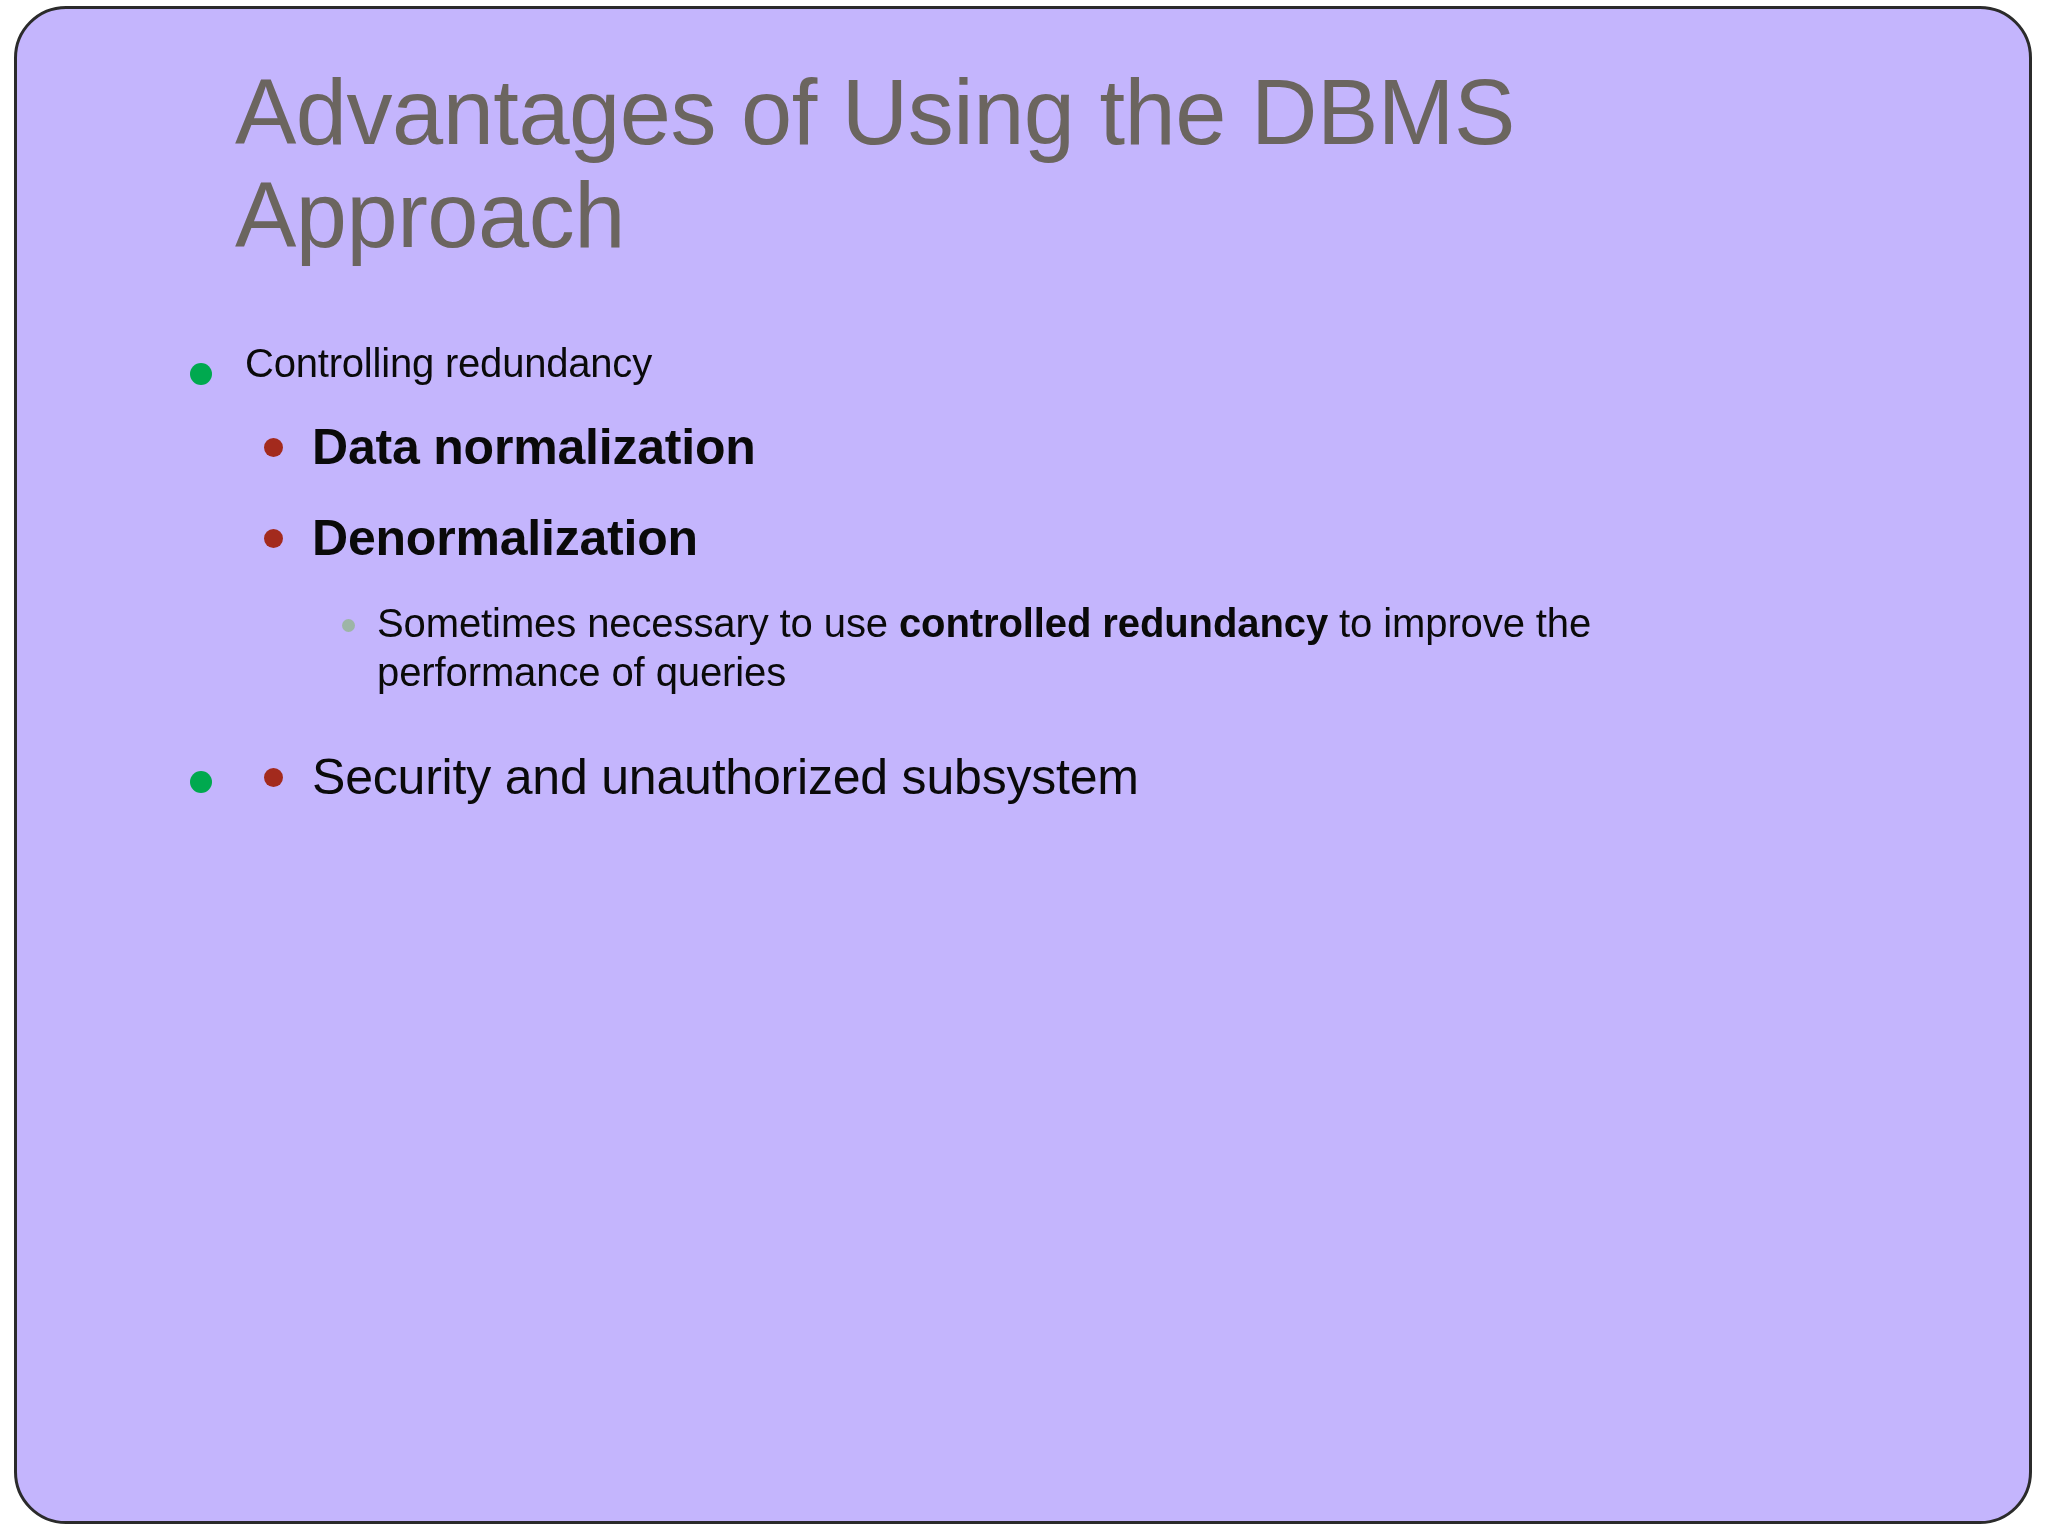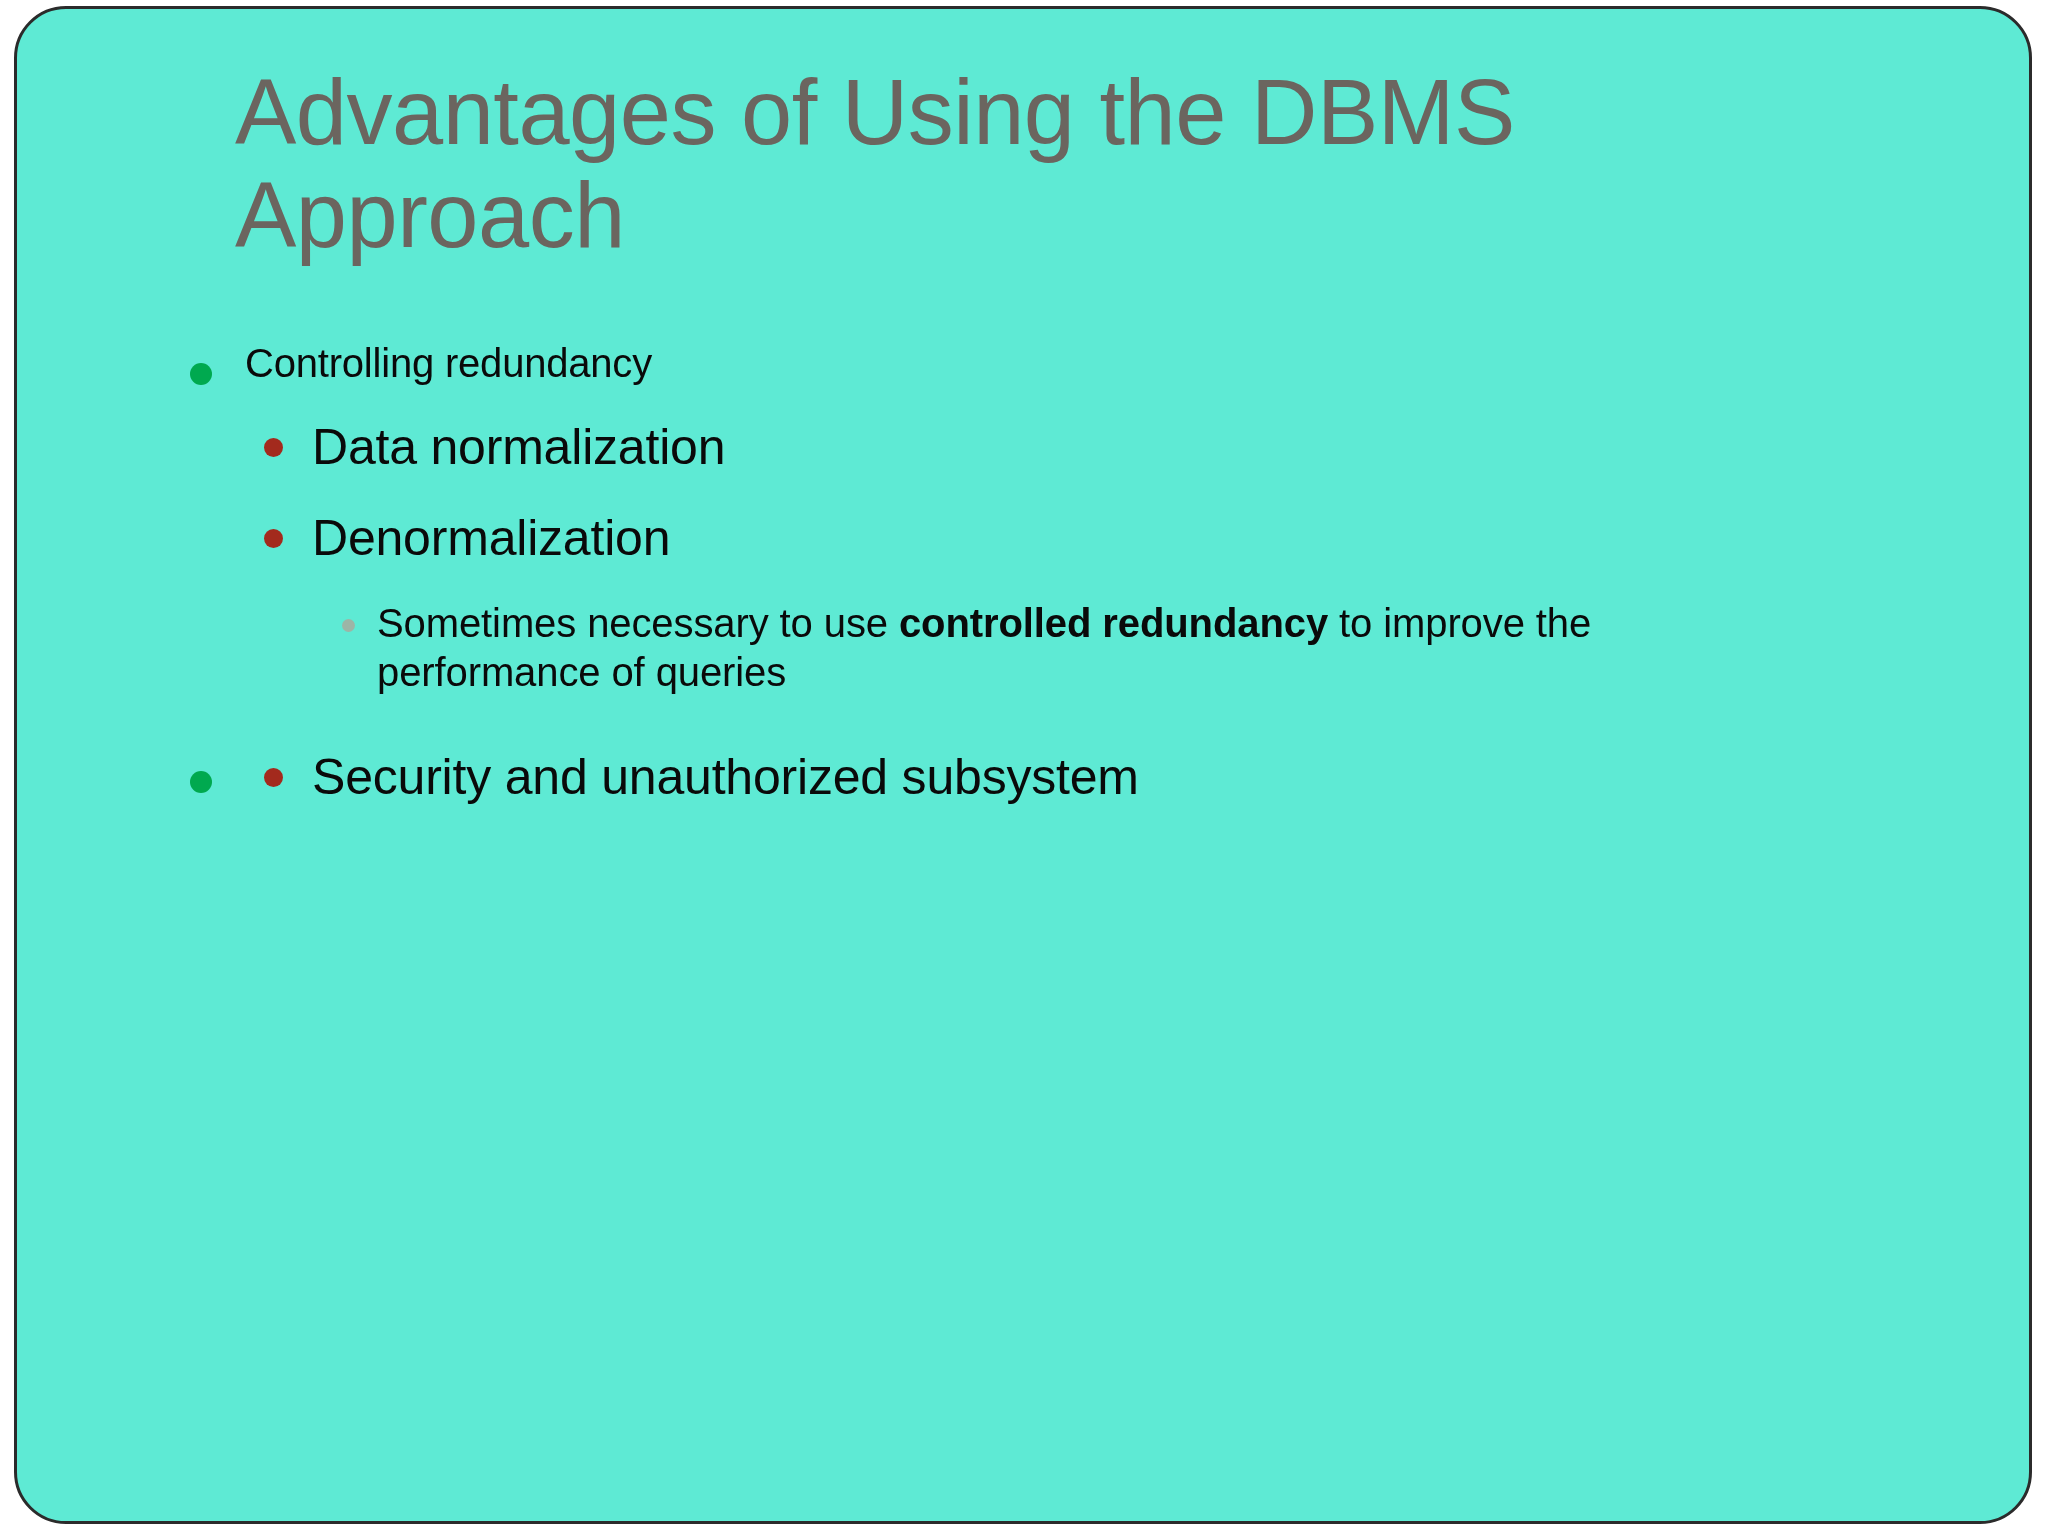--- a/index.html
+++ b/index.html
@@ -13,21 +13,21 @@
     overflow: hidden;
     font-family: "Liberation Sans", sans-serif;
   }
 
   .slide {
     position: absolute;
     left: 14px;
     top: 6px;
     width: 2018px;
     height: 1518px;
-    background: #5eead4;
+    background: #c4b5fd;
     border: 3px solid #2b2b2b;
     border-radius: 52px;
     box-sizing: border-box;
     overflow: hidden;
   }
 
   
   .slide-title {
     position: absolute;
     left: 218px;
@@ -92,21 +92,21 @@
   }
   .lvl2 .bullet {
     position: absolute;
     left: 247px;
     top: 21px;
     width: 19px;
     height: 19px;
     border-radius: 50%;
     background: #a32a1d;
   }
-  .bold .txt { font-weight: 400; }
+  .bold .txt { font-weight: 700; }
 
   
   .lvl3 {
     padding-left: 360px;
     padding-right: 250px;
     margin-bottom: 22px;
   }
   .lvl3 .txt {
     display: block;
     color: #0a0a0a;

